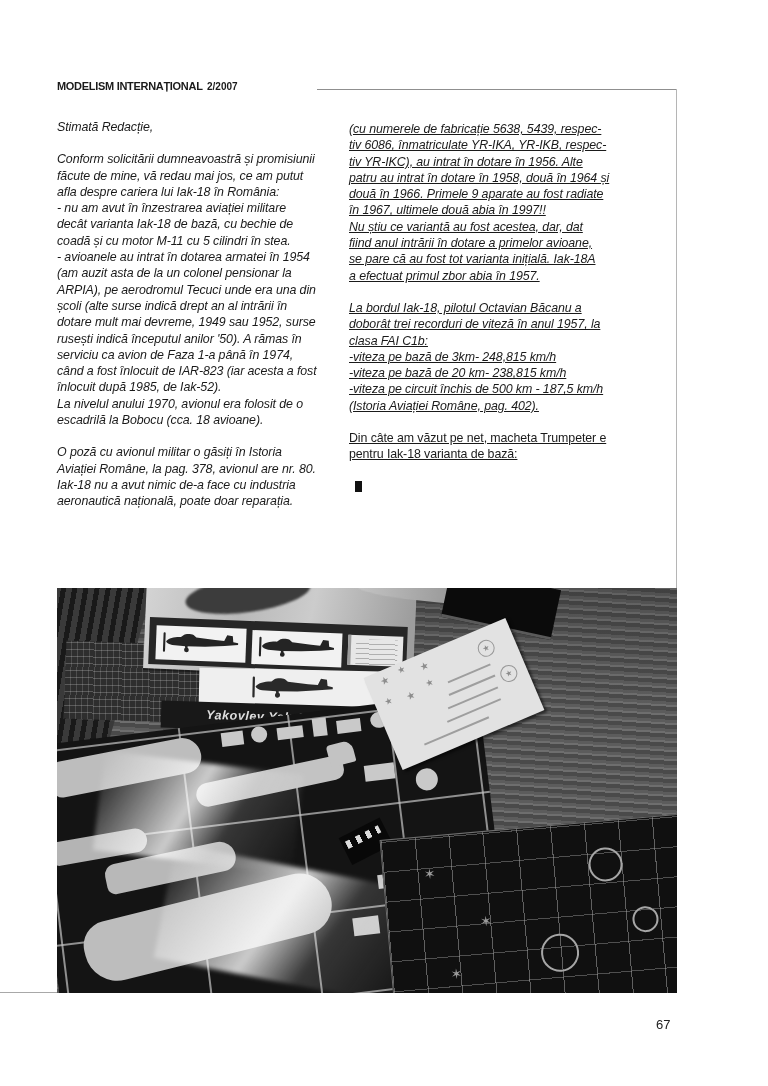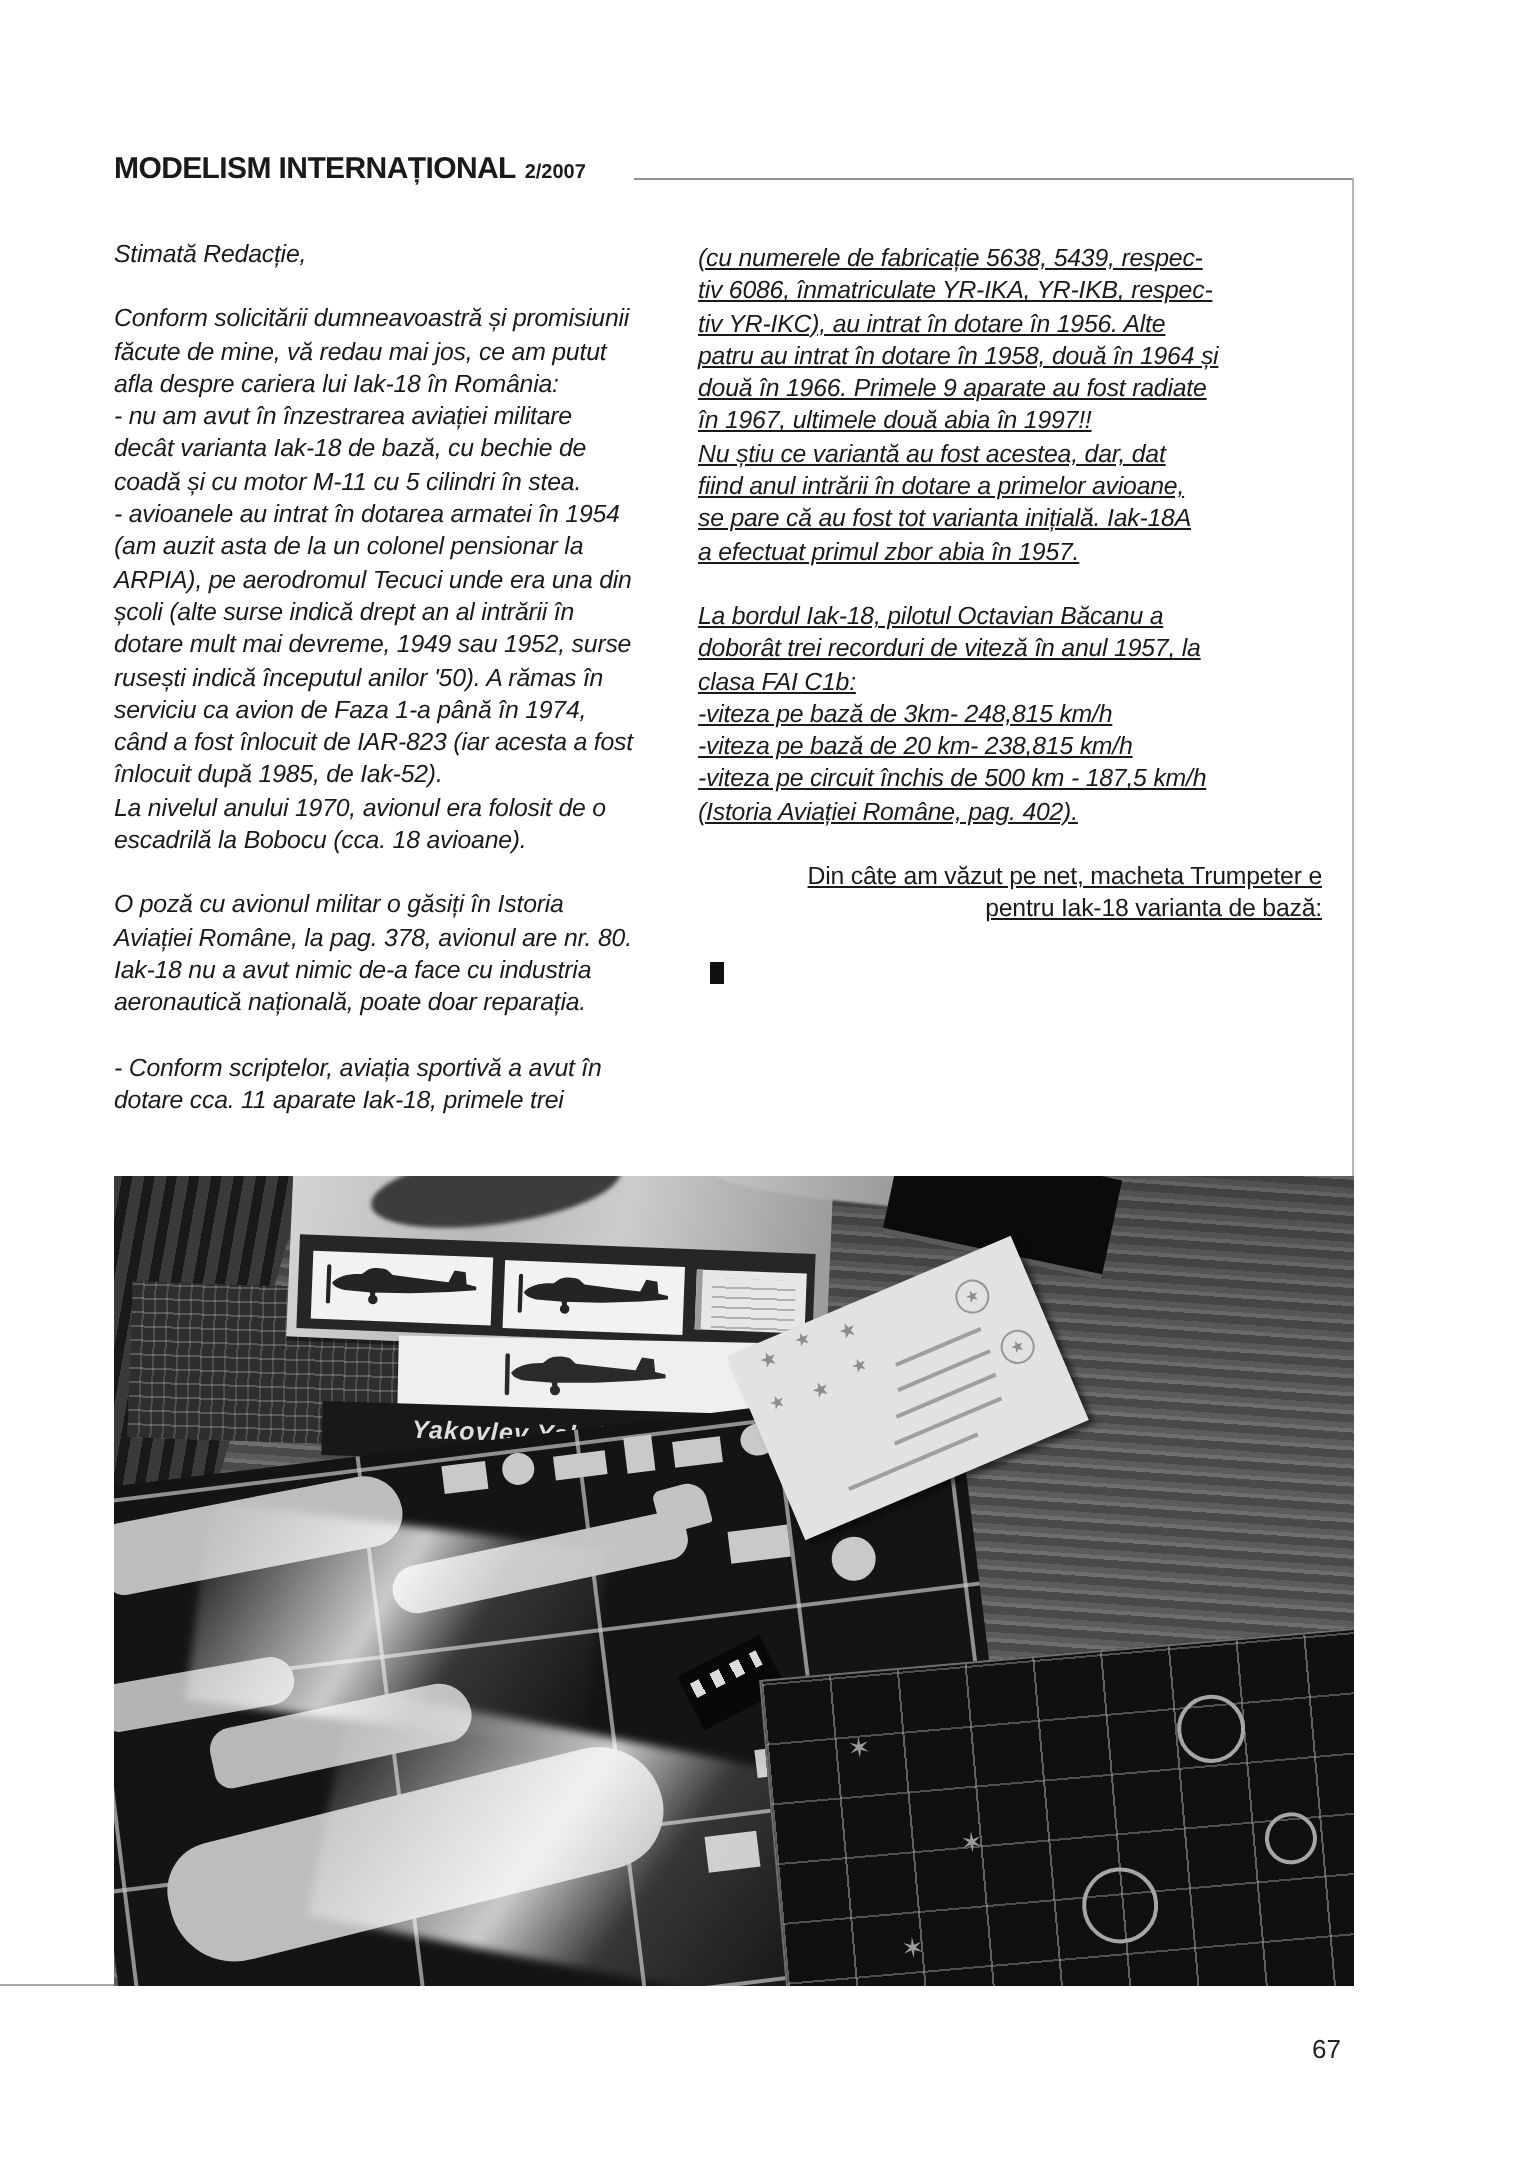--- a/index.html
+++ b/index.html
@@ -3,31 +3,31 @@
 <meta charset="utf-8">
 <style>
   html,body{margin:0;padding:0;background:#e8e8e8;}
   .page{
     position:relative;width:768px;height:1086px;background:#ffffff;
     font-family:"Liberation Sans",sans-serif;color:#1a1a1a;overflow:hidden;
     margin:0 auto;
   }
   
   .masthead{position:absolute;left:57px;top:76px;white-space:nowrap;}
-  .masthead .title{font-weight:700;font-size:15px;letter-spacing:-0.3px;}
+  .masthead .title{font-weight:700;font-size:11px;letter-spacing:-0.3px;}
   .masthead .issue{font-weight:700;font-size:10px;margin-left:0;}
   .masthead-rule{position:absolute;left:317px;top:89px;width:360px;height:1px;background:#8f8f8f;}
   .right-rule{position:absolute;left:676px;top:89px;width:1px;height:499px;background:#b5b5b5;}
   .bottom-left-rule{position:absolute;left:0;top:992px;width:57px;height:1px;background:#a8a8a8;}
   
   .col{position:absolute;font-style:italic;font-size:12.4px;line-height:16.3px;letter-spacing:-0.1px;}
   .col-left{left:57px;top:119px;width:302px;}
   .col-right{left:349px;top:121px;width:312px;text-decoration:underline;}
   .col p{margin:0 0 16px 0;white-space:pre-line;}
-  .upright{font-style:normal;text-align:right;}
+  .upright{font-style:normal;}
   .url-line{margin:0;white-space:nowrap;}
   .url{font-style:normal;font-weight:700;font-size:12.6px;}
   .endmark{display:inline-block;width:7px;height:11px;background:#111;margin-left:6px;vertical-align:-1px;}
   
   .page-number{position:absolute;left:656px;top:1017px;font-size:13px;color:#222;}
   
   .photo{
     position:absolute;left:57px;top:588px;width:620px;height:405px;overflow:hidden;
     background:
       linear-gradient(180deg, rgba(0,0,0,.12), rgba(0,0,0,0) 30%, rgba(0,0,0,0) 75%, rgba(255,255,255,.10)),
@@ -132,22 +132,20 @@
 rusești indică începutul anilor '50). A rămas în
 serviciu ca avion de Faza 1-a până în 1974,
 când a fost înlocuit de IAR-823 (iar acesta a fost
 înlocuit după 1985, de Iak-52).
 La nivelul anului 1970, avionul era folosit de o
 escadrilă la Bobocu (cca. 18 avioane).</p>
     <p>O poză cu avionul militar o găsiți în Istoria
 Aviației Române, la pag. 378, avionul are nr. 80.
 Iak-18 nu a avut nimic de-a face cu industria
 aeronautică națională, poate doar reparația.</p>
-    <p>- Conform scriptelor, aviația sportivă a avut în
-dotare cca. 11 aparate Iak-18, primele trei</p>
   </div>
 
   <div class="col col-right">
     <p>(cu numerele de fabricație 5638, 5439, respec-
 tiv 6086, înmatriculate YR-IKA, YR-IKB, respec-
 tiv YR-IKC), au intrat în dotare în 1956. Alte
 patru au intrat în dotare în 1958, două în 1964 și
 două în 1966. Primele 9 aparate au fost radiate
 în 1967, ultimele două abia în 1997!!
 Nu știu ce variantă au fost acestea, dar, dat

